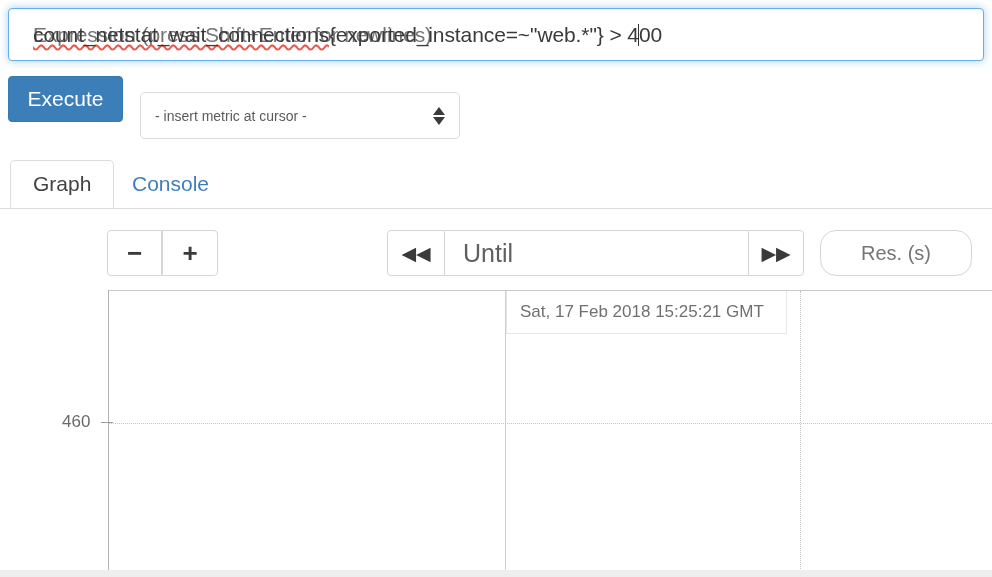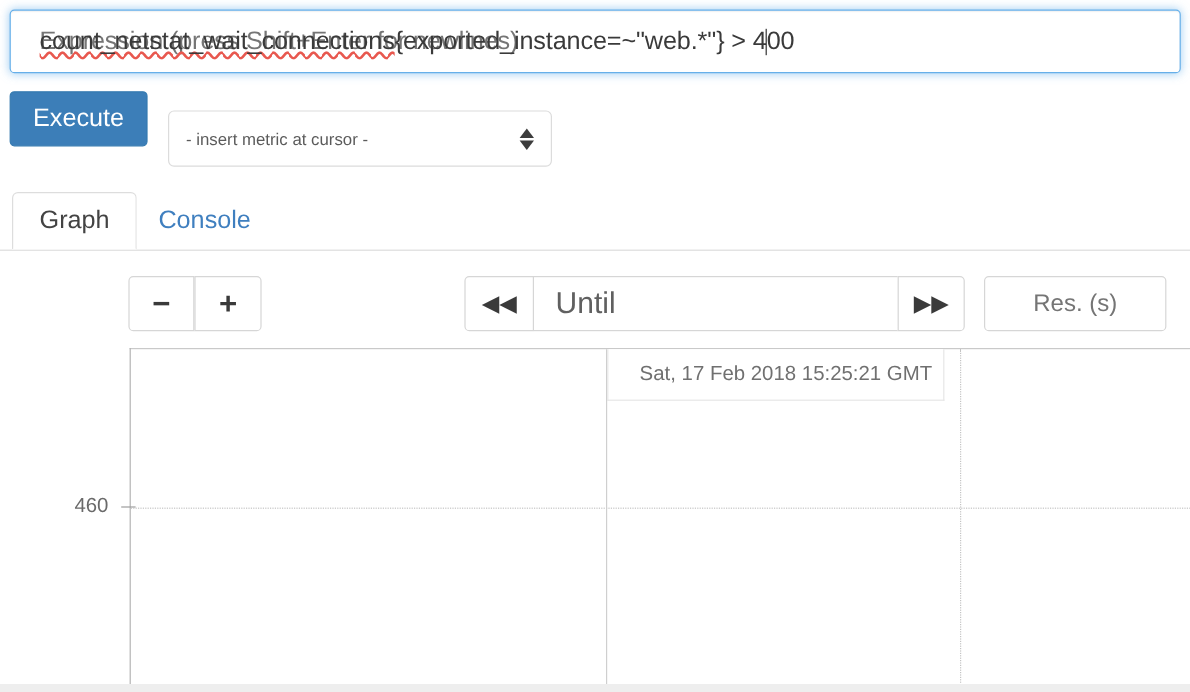--- a/index.html
+++ b/index.html
@@ -183,21 +183,21 @@
   .until-group .btn-fwd {
     width: 56px; border-radius: 0 4px 4px 0;
     font-size: 19px; cursor: pointer;
   }
   .res-input {
     position: absolute;
     left: 820px; top: 230px;
     width: 152px; height: 46px;
     box-sizing: border-box;
     border: 1px solid #d6d6d6;
-    border-radius: 4px;
+    border-radius: 16px;
     background: #fff;
     font-size: 20px;
     color: #6d6d6d;
     font-family: "Liberation Sans", sans-serif;
     text-align: center;
     outline: none;
   }
 
   
   .plot {
@@ -253,21 +253,21 @@
   
   .ts-box {
     position: absolute;
     left: 506px; top: 3px;
     width: 281px; height: 43px;
     box-sizing: border-box;
     background: #fff;
     border: 1px solid #e6e6e6;
     border-top: none;
     display: flex; align-items: center;
-    padding-left: 26px;
+    padding-left: 13px;
     font-size: 17px;
     color: #707070;
     font-family: "Liberation Sans", sans-serif;
   }
 
   .bottom-strip {
     position: absolute;
     left: 0; top: 570px;
     width: 992px; height: 7px;
     background: #eeeeee;

